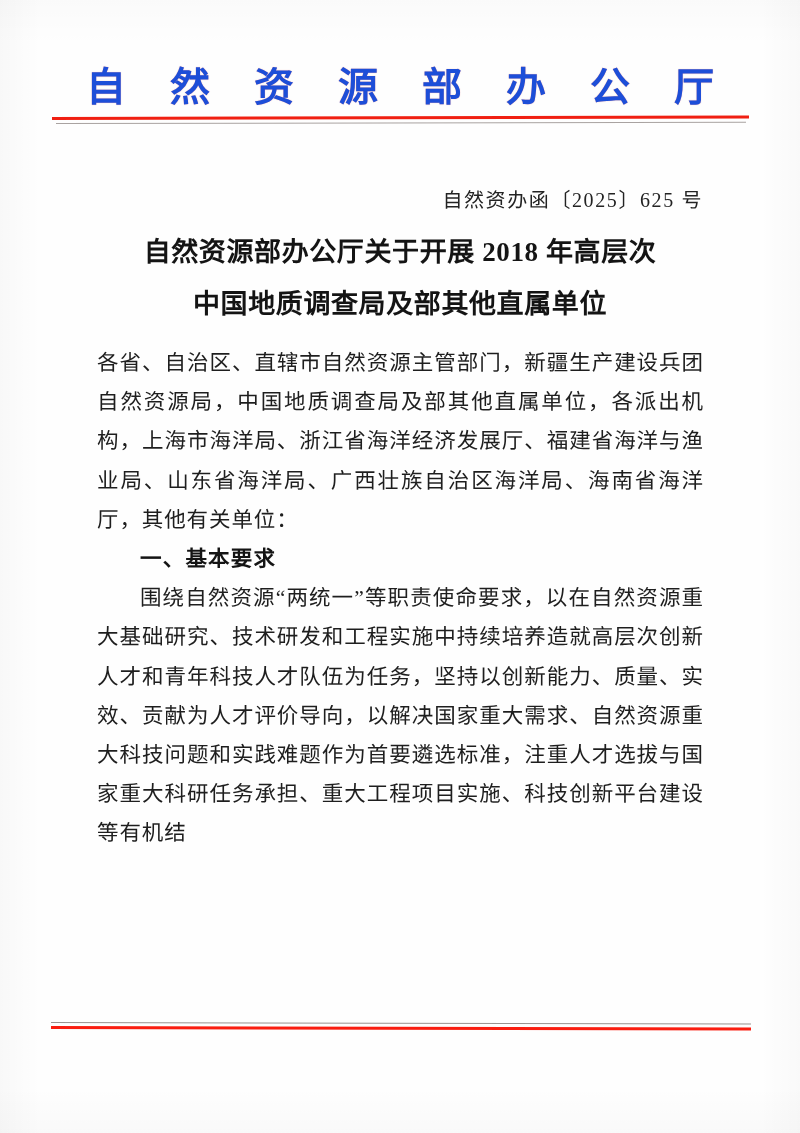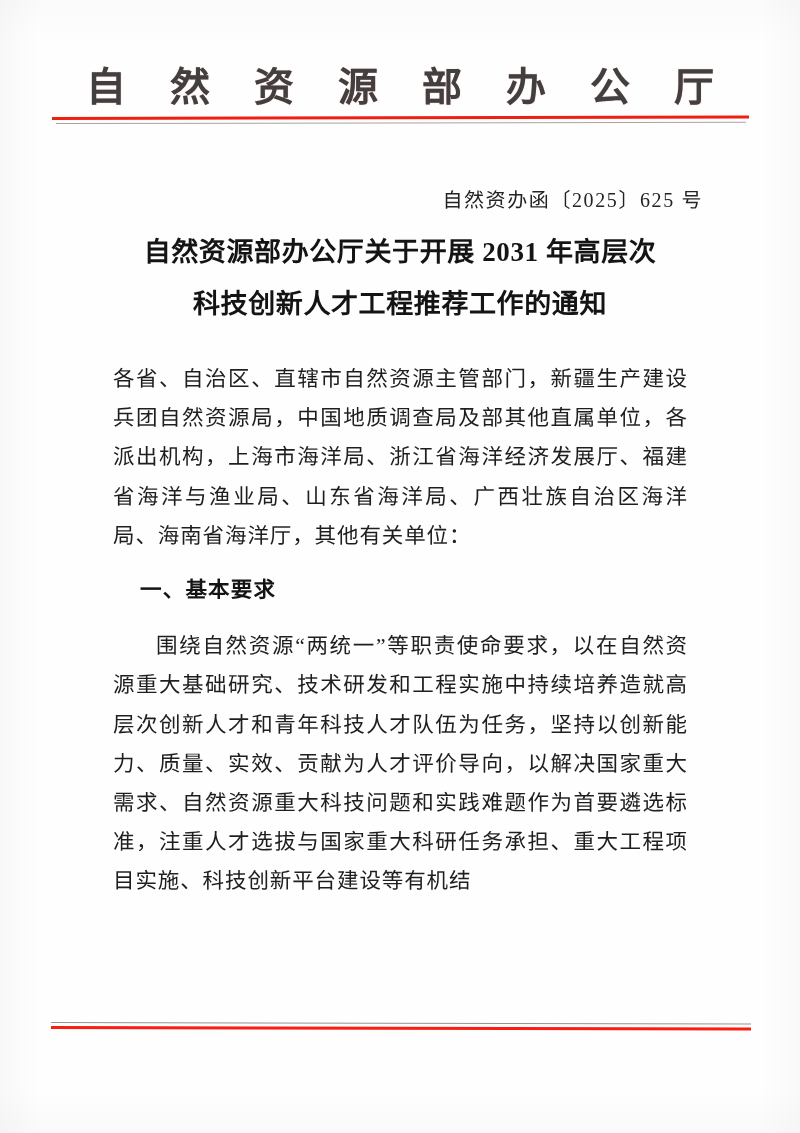--- a/index.html
+++ b/index.html
@@ -37,21 +37,21 @@
     left: 0;
     top: 62px;
     width: 800px;
     text-align: center;
   }
 
   .letterhead-title {
     font-family: "Liberation Serif", "DejaVu Serif", serif;
     font-size: 40px;
     font-weight: 700;
-    color: #404040;
+    color: #1d4ed8;
     letter-spacing: 17px;
     text-indent: 17px;
     line-height: 52px;
     white-space: nowrap;
     text-shadow: 0 0 1px rgba(232,37,28,0.45);
   }
 
   
   .header-rule-wrap {
     position: absolute;
@@ -121,27 +121,27 @@
   }
 
   .para {
     font-family: "Liberation Serif", "DejaVu Serif", serif;
     font-size: 21.5px;
     line-height: 39.2px;
     color: #1e1e1e;
     text-align: justify;
     text-justify: inter-ideograph;
     letter-spacing: 0.9px;
-    margin: 16px;
+    margin: 0;
   }
 
   .para.indent { text-indent: 2em; }
 
   .section-heading {
-    font-family: Liberation Mono, monospace;
+    font-family: Liberation Sans, sans-serif;
     font-weight: 700;
     font-size: 21.5px;
     line-height: 39.2px;
     color: #141414;
     letter-spacing: 1.2px;
     text-indent: 2em;
     margin: 0;
   }
 
   
@@ -186,22 +186,22 @@
   </div>
 
   <div class="header-rule-wrap">
     <div class="header-rule-red"></div>
     <div class="header-rule-shadow"></div>
   </div>
 
   <div class="doc-number">自然资办函〔2025〕625 号</div>
 
   <div class="doc-title">
-    <span class="tline">自然资源部办公厅关于开展 2031 年高层次</span>
-    <span class="tline">科技创新人才工程推荐工作的通知</span>
+    <span class="tline">自然资源部办公厅关于开展 2018 年高层次</span>
+    <span class="tline">中国地质调查局及部其他直属单位</span>
   </div>
 
   <div class="body-area">
 
     <p class="para">各省、自治区、直辖市自然资源主管部门，新疆生产建设兵团自然资源局，中国地质调查局及部其他直属单位，各派出机构，上海市海洋局、浙江省海洋经济发展厅、福建省海洋与渔业局、山东省海洋局、广西壮族自治区海洋局、海南省海洋厅，其他有关单位：</p>
 
 
     <p class="section-heading">一、基本要求</p>
 
     <p class="para indent">围绕自然资源“两统一”等职责使命要求，以在自然资源重大基础研究、技术研发和工程实施中持续培养造就高层次创新人才和青年科技人才队伍为任务，坚持以创新能力、质量、实效、贡献为人才评价导向，以解决国家重大需求、自然资源重大科技问题和实践难题作为首要遴选标准，注重人才选拔与国家重大科研任务承担、重大工程项目实施、科技创新平台建设等有机结</p>

